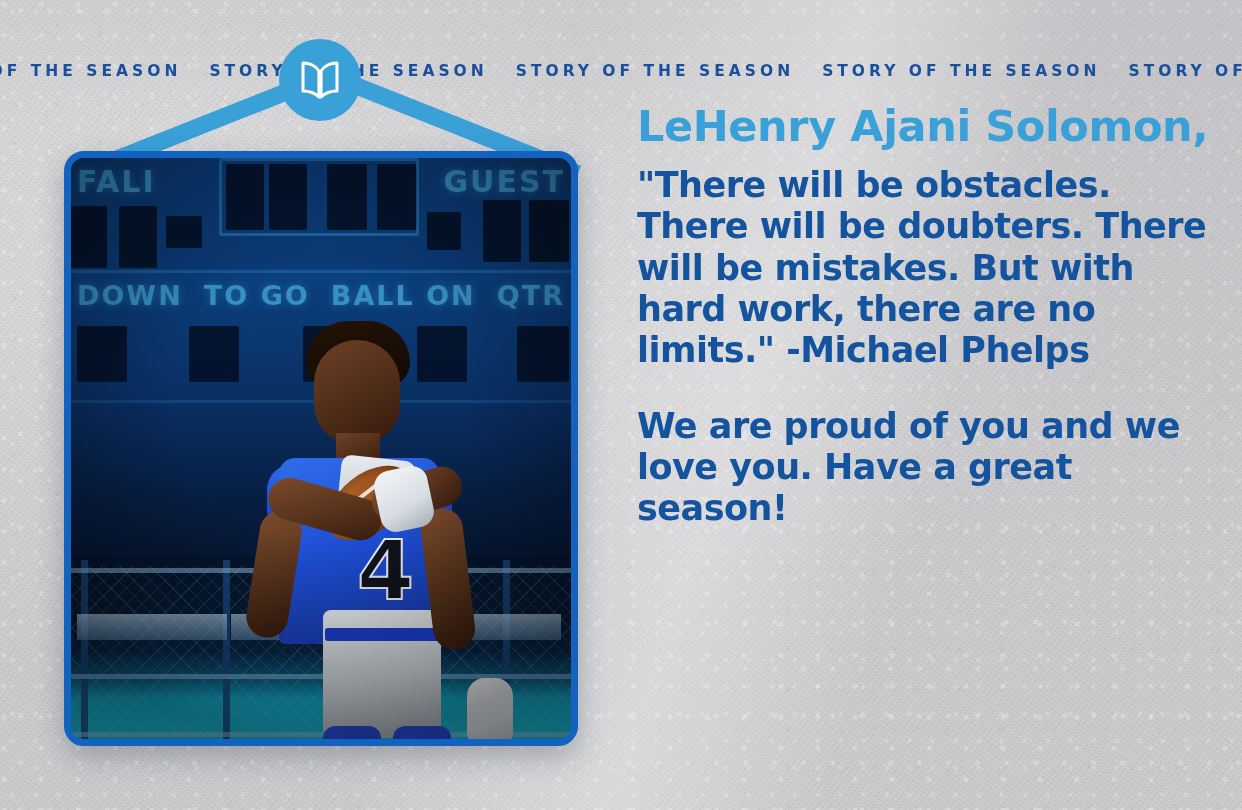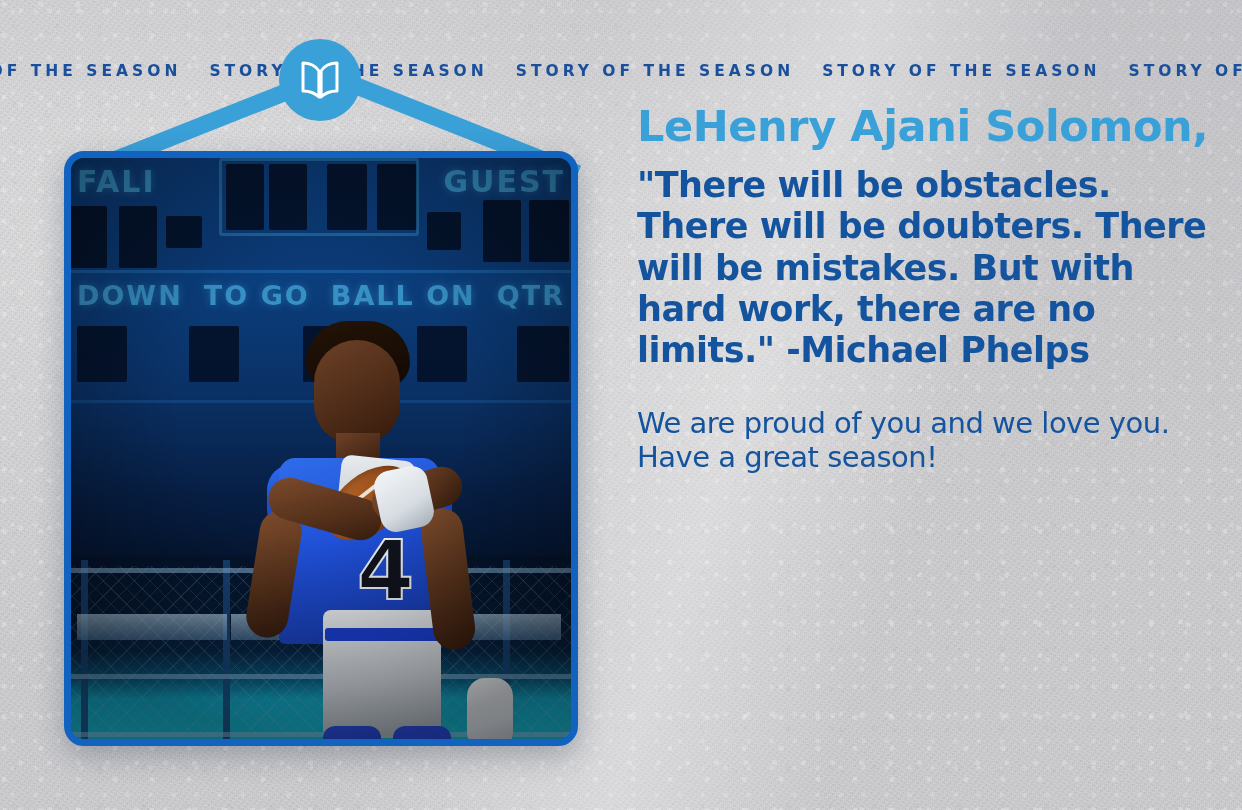--- a/index.html
+++ b/index.html
@@ -296,22 +296,22 @@
     font-size: 35px;
     font-weight: 700;
     line-height: 1.18;
     letter-spacing: -0.5px;
     margin: 0 0 34px 0;
     max-width: 580px;
   }
   .pride {
     color: #14539e;
     font-family: "DejaVu Sans", sans-serif;
-    font-size: 29px;
-    font-weight: 400;
+    font-size: 35px;
+    font-weight: 700;
     line-height: 1.18;
     letter-spacing: -0.5px;
     margin: 0 0 26px 0;
     max-width: 580px;
   }
   .signature {
     color: #3aa0d8;
     font-family: "DejaVu Sans", sans-serif;
     font-size: 26.5px;
     font-weight: 400;

